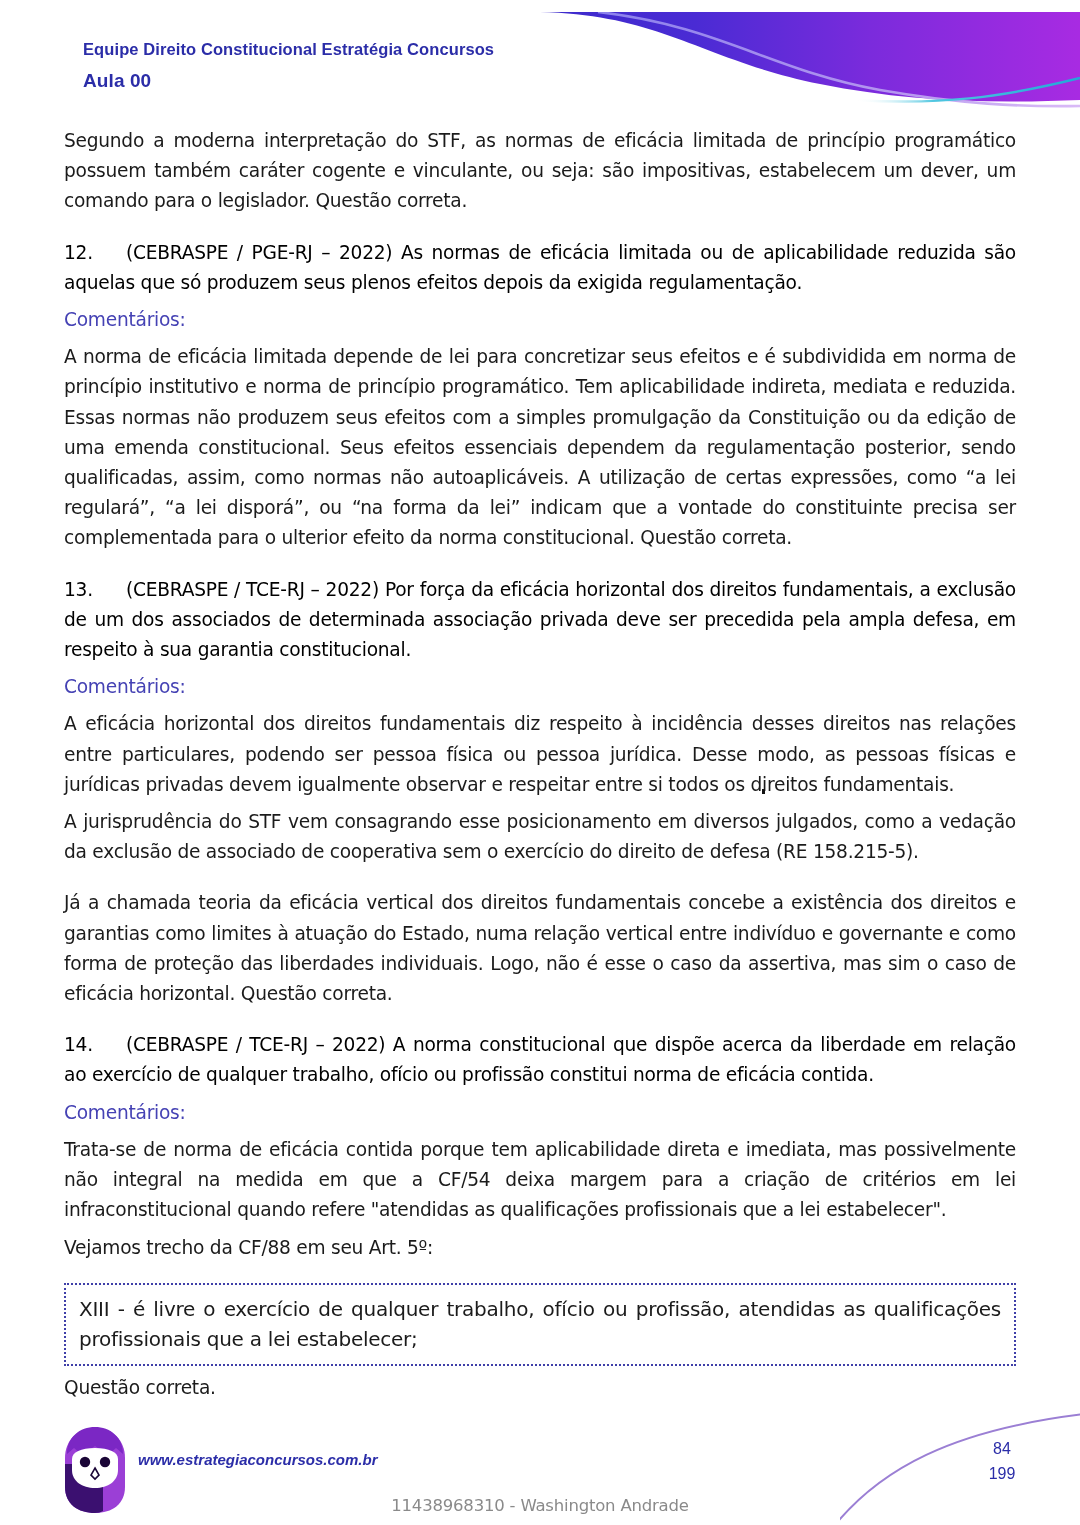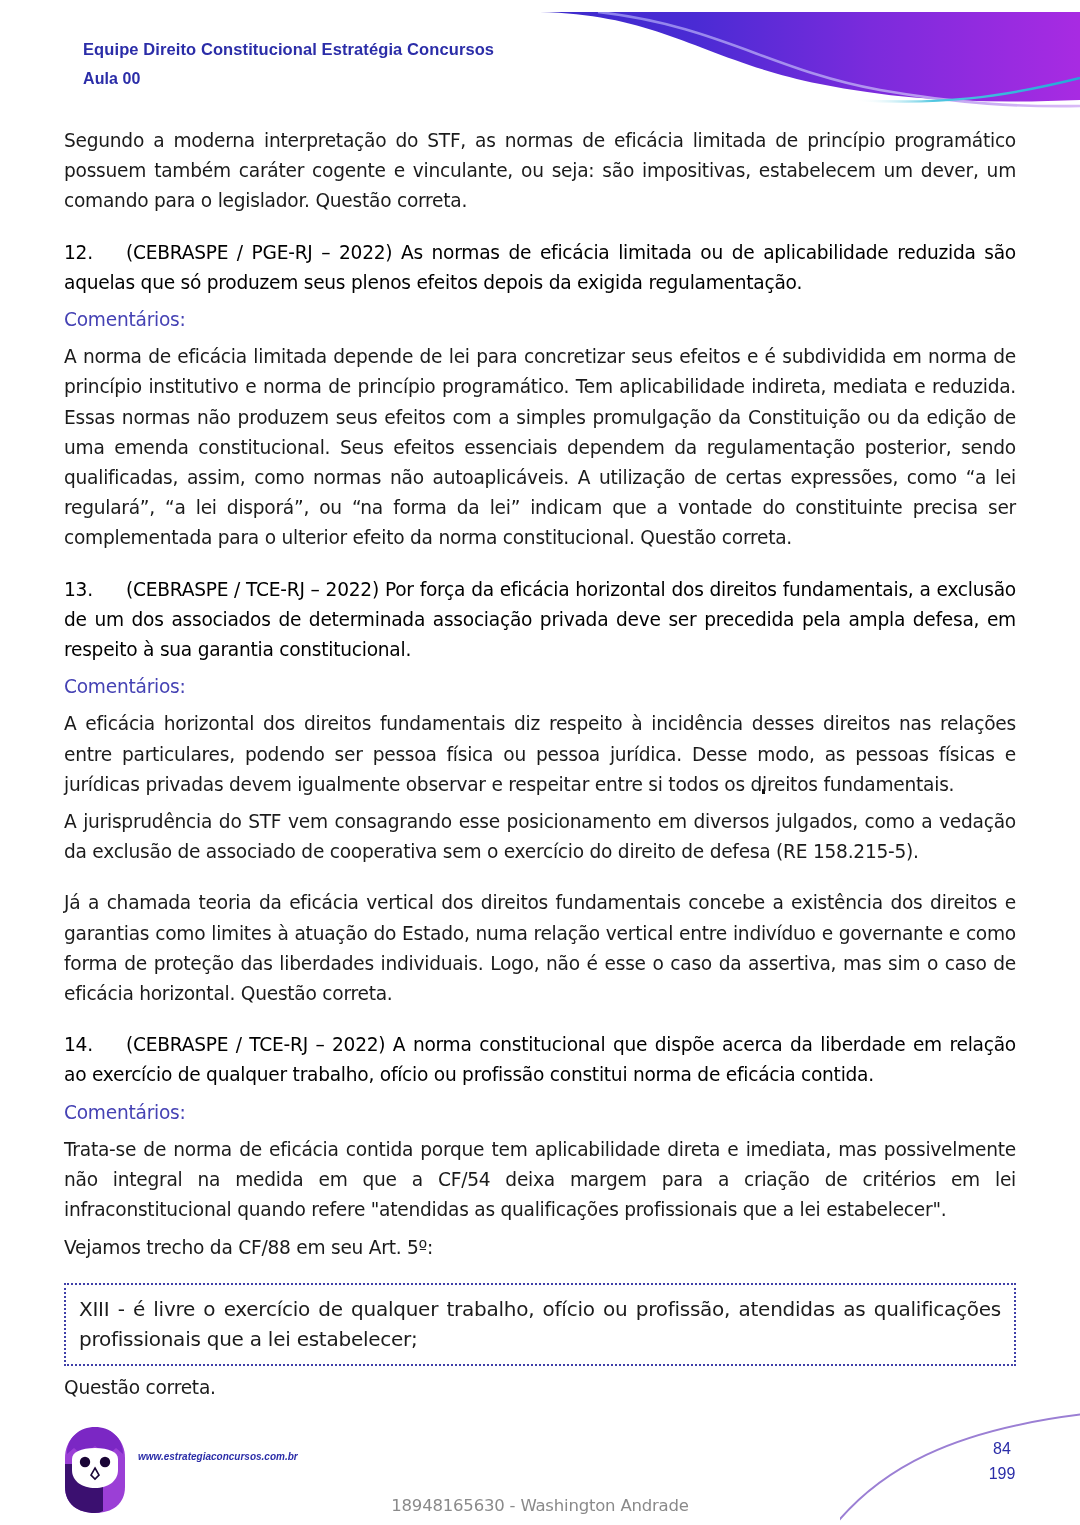--- a/index.html
+++ b/index.html
@@ -38,21 +38,21 @@
   }
   .header-line1 {
     font-size: 16.5px;
     font-weight: bold;
     color: #2B2DA8;
     letter-spacing: 0.1px;
     line-height: 1.35;
     white-space: nowrap;
   }
   .header-line2 {
-    font-size: 16px;
+    font-size: 19px;
     font-weight: bold;
     color: #2B2DA8;
     letter-spacing: 0.1px;
     line-height: 1.35;
     margin-top: 8px;
     white-space: nowrap;
   }
 
   
   .content {
@@ -146,21 +146,21 @@
     top: 1438px;
   }
   .footer-title {
     font-size: 15.5px;
     font-weight: bold;
     color: #2B2DA8;
     line-height: 1.3;
     white-space: nowrap;
   }
   .footer-url {
-    font-size: 10px;
+    font-size: 15px;
     font-weight: bold;
     font-style: italic;
     color: #2B2DA8;
     line-height: 1.3;
     margin-top: 12px;
     white-space: nowrap;
   }
   .page-numbers {
     position: absolute;
     right: 48px;
@@ -281,13 +281,13 @@
 
 <div class="footer-text">
   <div class="footer-url">www.estrategiaconcursos.com.br</div>
 </div>
 
 <div class="page-numbers">
   <div>84</div>
   <div>199</div>
 </div>
 
-<div class="watermark">18948165630 - Washington Andrade</div>
+<div class="watermark">11438968310 - Washington Andrade</div>
 
 </body></html>

